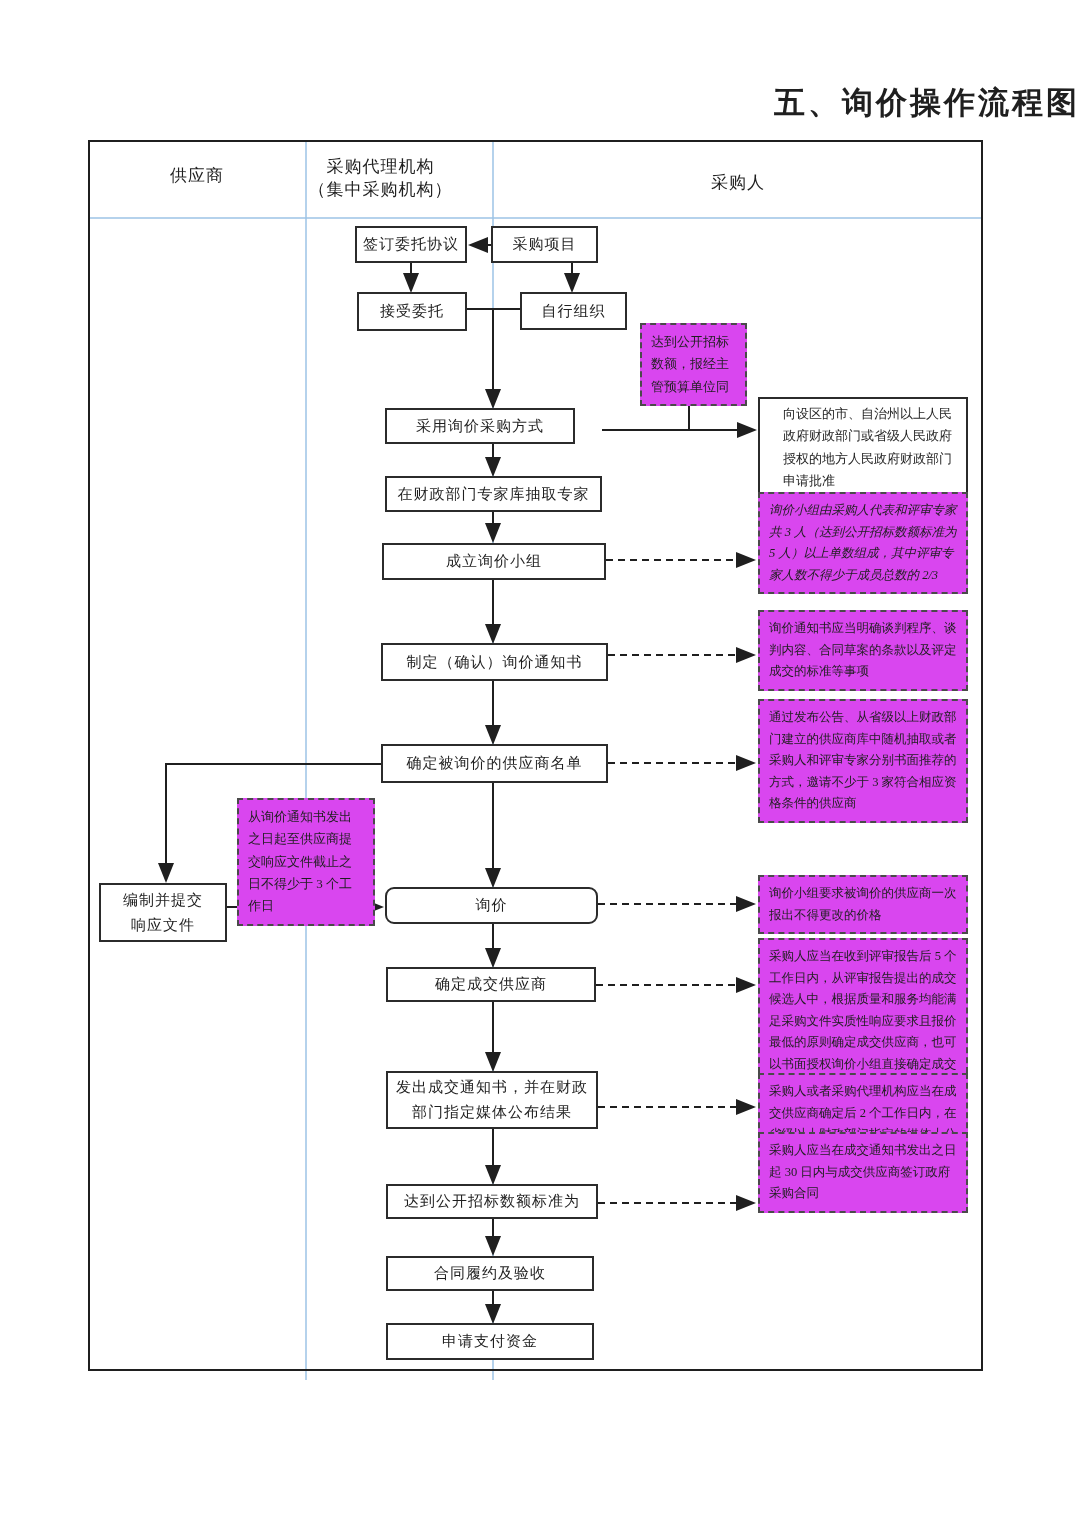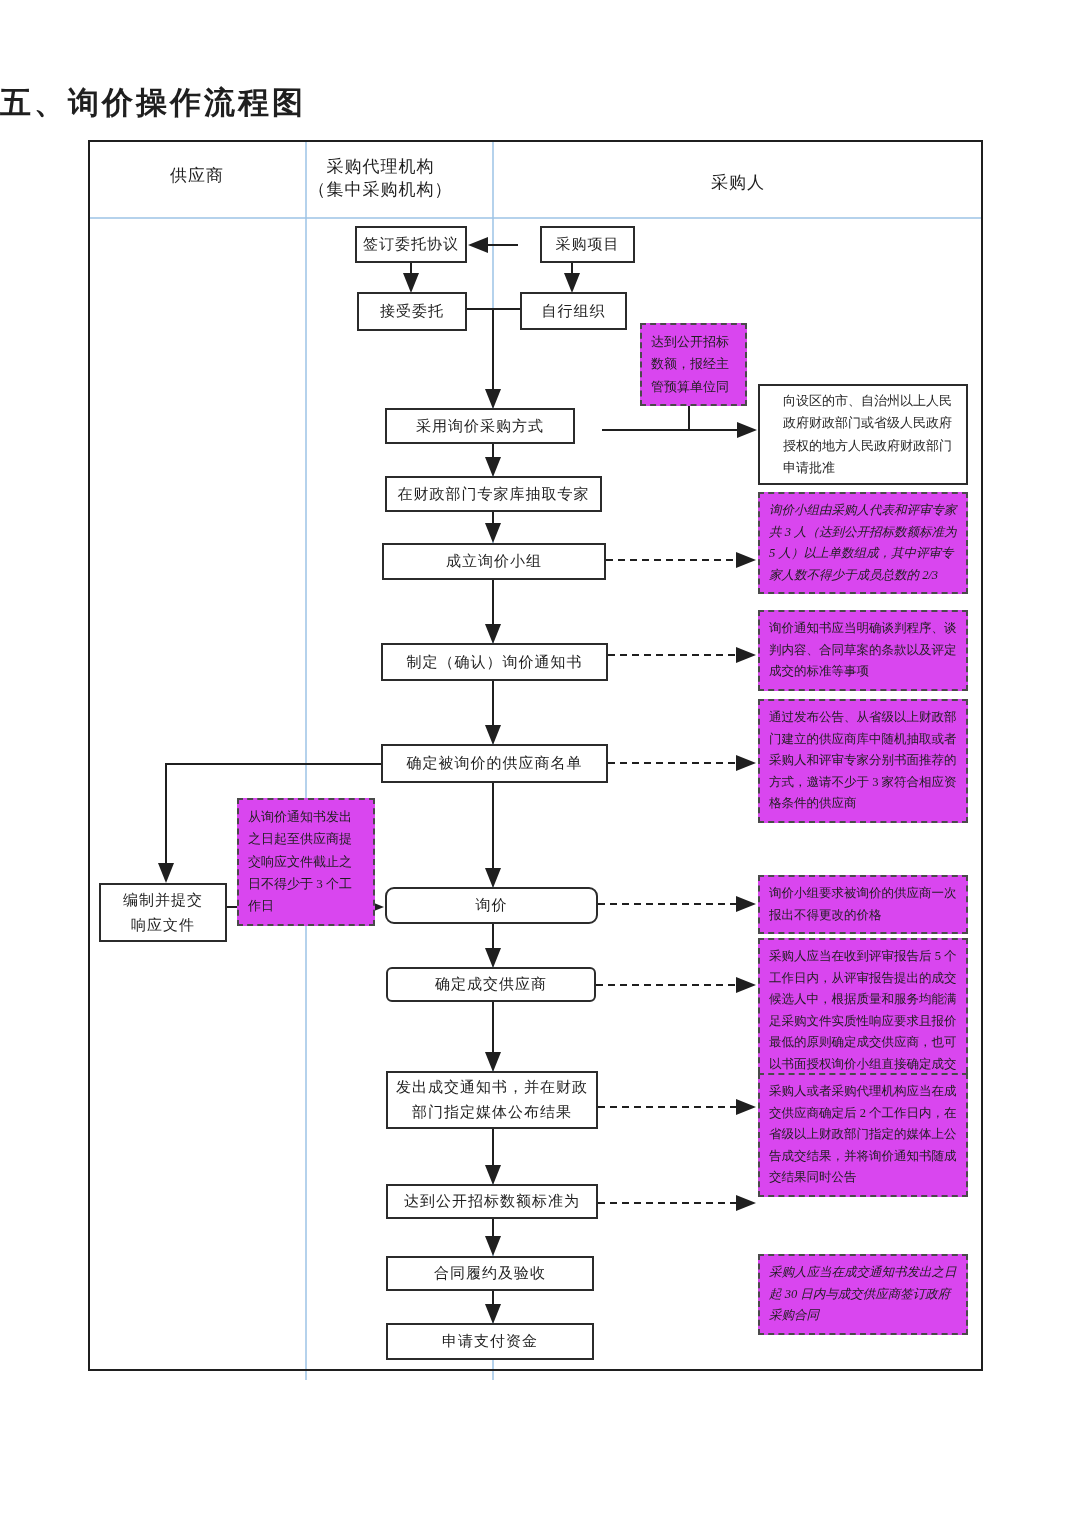--- a/index.html
+++ b/index.html
@@ -1,18 +1,18 @@
 <!DOCTYPE html>
 <html><head>
 <meta charset="utf-8">
 <style>
   html,body{margin:0;padding:0;background:#fff;}
   .page{position:relative;width:1080px;height:1527px;background:#fff;overflow:hidden;
         font-family:"Liberation Serif","DejaVu Serif",serif;color:#1f1f1f;}
-  .title{position:absolute;left:0;top:82px;width:100%;text-align:left;
+  .title{position:absolute;left:0;top:82px;width:100%;text-align:right;
          font-size:31px;font-weight:bold;letter-spacing:3px;}
   .frame{position:absolute;left:88px;top:140px;width:895px;height:1231px;
          border:2px solid #1f1f1f;box-sizing:border-box;}
   .lane-h{position:absolute;text-align:center;font-size:17px;letter-spacing:1px;}
   .svgwrap{position:absolute;left:0;top:0;width:1080px;height:1527px;pointer-events:none;}
   .fbox{position:absolute;border:2px solid #2b2b2b;background:#fff;box-sizing:border-box;
         display:flex;align-items:center;justify-content:center;text-align:center;
         font-size:15px;letter-spacing:1px;line-height:1.65;padding:2px 6px;}
   .pre{white-space:pre-line;}
   .sbox{position:absolute;border:2px solid #2b2b2b;background:#fff;box-sizing:border-box;
@@ -72,42 +72,42 @@
   <div class="frame"></div>
 
   <div class="lane-h" style="left:88px;top:164px;width:218px;">供应商</div>
   <div class="lane-h" style="left:306px;top:155px;width:149px;">
     <div>采购代理机构</div>
     <div>（集中采购机构）</div>
   </div>
   <div class="lane-h" style="left:493px;top:171px;width:490px;">采购人</div>
 
   <div class="fbox" style="left:355px;top:226px;width:112px;height:37px;">签订委托协议</div>
-  <div class="fbox" style="left:540px;top:226px;width:95px;height:37px;">采购项目</div>
+  <div class="fbox" style="left:491px;top:226px;width:107px;height:37px;">采购项目</div>
   <div class="fbox" style="left:357px;top:292px;width:110px;height:39px;">接受委托</div>
   <div class="fbox" style="left:520px;top:292px;width:107px;height:38px;">自行组织</div>
   <div class="fbox" style="left:385px;top:408px;width:190px;height:36px;">采用询价采购方式</div>
   <div class="fbox" style="left:385px;top:476px;width:217px;height:36px;">在财政部门专家库抽取专家</div>
   <div class="fbox" style="left:382px;top:543px;width:224px;height:37px;">成立询价小组</div>
   <div class="fbox" style="left:381px;top:643px;width:227px;height:38px;">制定（确认）询价通知书</div>
   <div class="fbox" style="left:381px;top:744px;width:227px;height:39px;">确定被询价的供应商名单</div>
   <div class="fbox pre" style="left:99px;top:883px;width:128px;height:59px;">编制并提交
 响应文件</div>
   <div class="fbox" style="left:385px;top:887px;width:213px;height:37px;border-radius:9px;">询价</div>
-  <div class="fbox" style="left:386px;top:967px;width:210px;height:35px;border-radius:6px;">确定成交供应商</div>
+  <div class="fbox" style="left:386px;top:967px;width:210px;height:35px;">确定成交供应商</div>
   <div class="fbox" style="left:386px;top:1071px;width:212px;height:58px;">发出成交通知书，并在财政部门指定媒体公布结果</div>
   <div class="fbox" style="left:386px;top:1184px;width:212px;height:35px;">达到公开招标数额标准为</div>
   <div class="fbox" style="left:386px;top:1256px;width:208px;height:35px;">合同履约及验收</div>
   <div class="fbox" style="left:386px;top:1323px;width:208px;height:37px;">申请支付资金</div>
 
-  <div class="sbox" style="left:758px;top:384px;width:210px;min-height:69px;padding-left:23px;">向设区的市、自治州以上人民政府财政部门或省级人民政府授权的地方人民政府财政部门申请批准</div>
+  <div class="sbox" style="left:758px;top:397px;width:210px;min-height:69px;padding-left:23px;">向设区的市、自治州以上人民政府财政部门或省级人民政府授权的地方人民政府财政部门申请批准</div>
 
   <div class="abox" style="left:640px;top:323px;width:107px;min-height:83px;font-size:13px;">达到公开招标数额，报经主管预算单位同</div>
   <div class="abox" style="left:758px;top:492px;width:210px;min-height:92px;font-style:italic;">询价小组由采购人代表和评审专家共 3 人（达到公开招标数额标准为 5 人）以上单数组成，其中评审专家人数不得少于成员总数的 2/3</div>
   <div class="abox" style="left:758px;top:610px;width:210px;min-height:66px;">询价通知书应当明确谈判程序、谈判内容、合同草案的条款以及评定成交的标准等事项</div>
   <div class="abox" style="left:758px;top:699px;width:210px;min-height:103px;">通过发布公告、从省级以上财政部门建立的供应商库中随机抽取或者采购人和评审专家分别书面推荐的方式，邀请不少于 3 家符合相应资格条件的供应商</div>
   <div class="abox" style="left:237px;top:798px;width:138px;min-height:87px;font-size:13px;">从询价通知书发出之日起至供应商提交响应文件截止之日不得少于 3 个工作日</div>
   <div class="abox" style="left:758px;top:875px;width:210px;min-height:48px;">询价小组要求被询价的供应商一次报出不得更改的价格</div>
   <div class="abox" style="left:758px;top:938px;width:210px;min-height:126px;">采购人应当在收到评审报告后 5 个工作日内，从评审报告提出的成交候选人中，根据质量和服务均能满足采购文件实质性响应要求且报价最低的原则确定成交供应商，也可以书面授权询价小组直接确定成交</div>
   <div class="abox" style="left:758px;top:1073px;width:210px;min-height:104px;">采购人或者采购代理机构应当在成交供应商确定后 2 个工作日内，在省级以上财政部门指定的媒体上公告成交结果，并将询价通知书随成交结果同时公告</div>
-  <div class="abox" style="left:758px;top:1254px;width:210px;min-height:68px;font-style:italic;">采购人应当在成交通知书发出之日起 30 日内与成交供应商签订政府采购合同</div>
+  <div class="abox" style="left:758px;top:1132px;width:210px;min-height:68px;">采购人应当在成交通知书发出之日起 30 日内与成交供应商签订政府采购合同</div>
 
 </div>
 
 </body></html>

